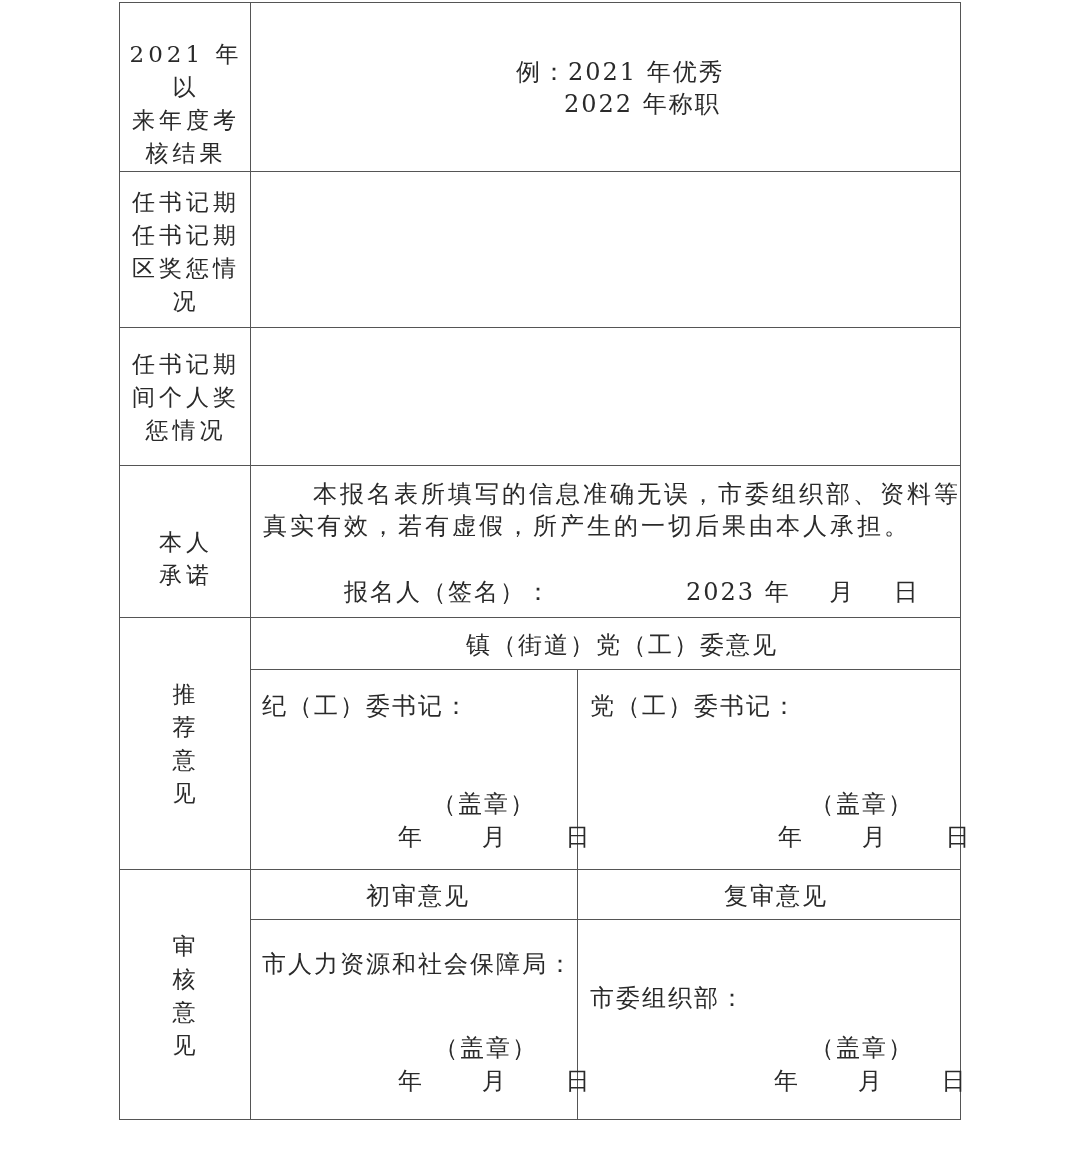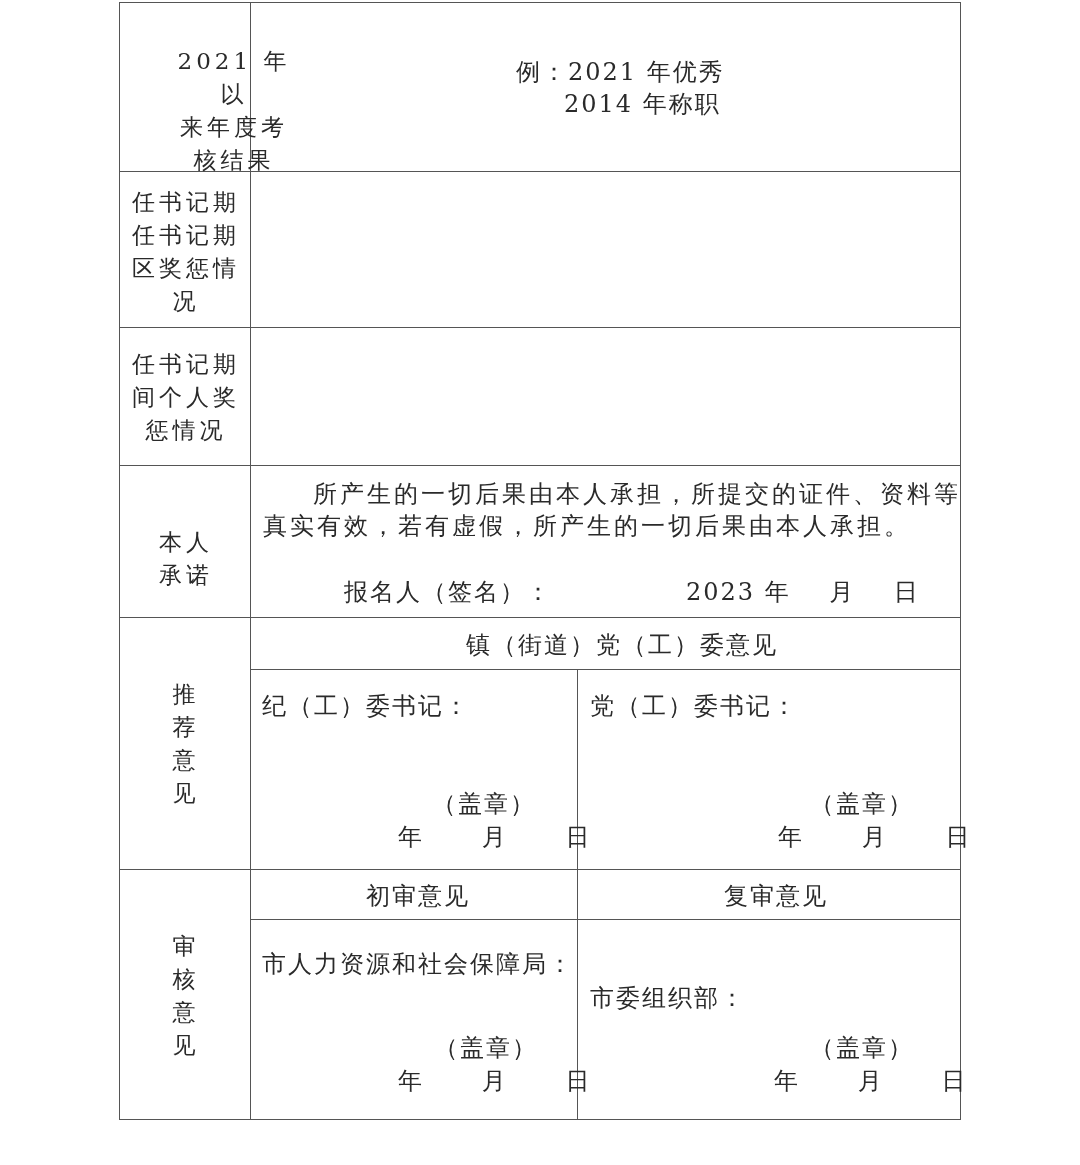--- a/index.html
+++ b/index.html
@@ -25,48 +25,48 @@
 <div class="vline" style="left:577px; top:870px; height:250px;"></div>
 
 <div class="hline" style="left:119px; top:171px; width:842px;"></div>
 <div class="hline" style="left:119px; top:327px; width:842px;"></div>
 <div class="hline" style="left:119px; top:465px; width:842px;"></div>
 <div class="hline" style="left:119px; top:617px; width:842px;"></div>
 <div class="hline" style="left:250px; top:669px; width:711px;"></div>
 <div class="hline" style="left:119px; top:869px; width:842px;"></div>
 <div class="hline" style="left:250px; top:919px; width:711px;"></div>
 
-<div class="lbl" style="top:45px;margin-left:48px;">
+<div class="lbl" style="top:38px;">
   <span>2021 年以</span>
   <span>来年度考</span>
   <span>核结果</span>
 </div>
 <div class="txt" style="left:516px; top:56px;">例：2021 年优秀</div>
-<div class="txt" style="left:564px; top:88px;">2014 年称职</div>
+<div class="txt" style="left:564px; top:88px;">2022 年称职</div>
 
 <div class="lbl" style="top:186px;">
   <span>任书记期</span>
   <span>任书记期</span>
   <span>区奖惩情</span>
   <span>况</span>
 </div>
 <div style="position:absolute; left:252px; top:173px; width:708px; height:153px;"></div>
 
 <div class="lbl" style="top:348px;">
   <span>任书记期</span>
   <span>间个人奖</span>
   <span>惩情况</span>
 </div>
 <div style="position:absolute; left:252px; top:329px; width:708px; height:135px;"></div>
 
 <div class="lbl" style="top:510px;margin-top:16px;">
   <span>本人</span>
   <span>承诺</span>
 </div>
-<div class="txt" style="left:313px; top:478px; letter-spacing:3px;">所产生的一切后果由本人承担，所提交的证件、资料等</div>
+<div class="txt" style="left:313px; top:478px; letter-spacing:3px;">本报名表所填写的信息准确无误，市委组织部、资料等</div>
 <div class="txt" style="left:263px; top:510px; letter-spacing:3px;">真实有效，若有虚假，所产生的一切后果由本人承担。</div>
 <div class="txt" style="left:344px; top:576px;">报名人（签名）：</div>
 <div class="txt" style="left:520px; top:572px; width:150px; height:36px;"></div>
 <div class="txt" style="left:686px; top:576px;text-align:center;">2023 年    月    日</div>
 
 <div class="lbl vert" style="top:678px;">
   <span>推</span>
   <span>荐</span>
   <span>意</span>
   <span>见</span>

